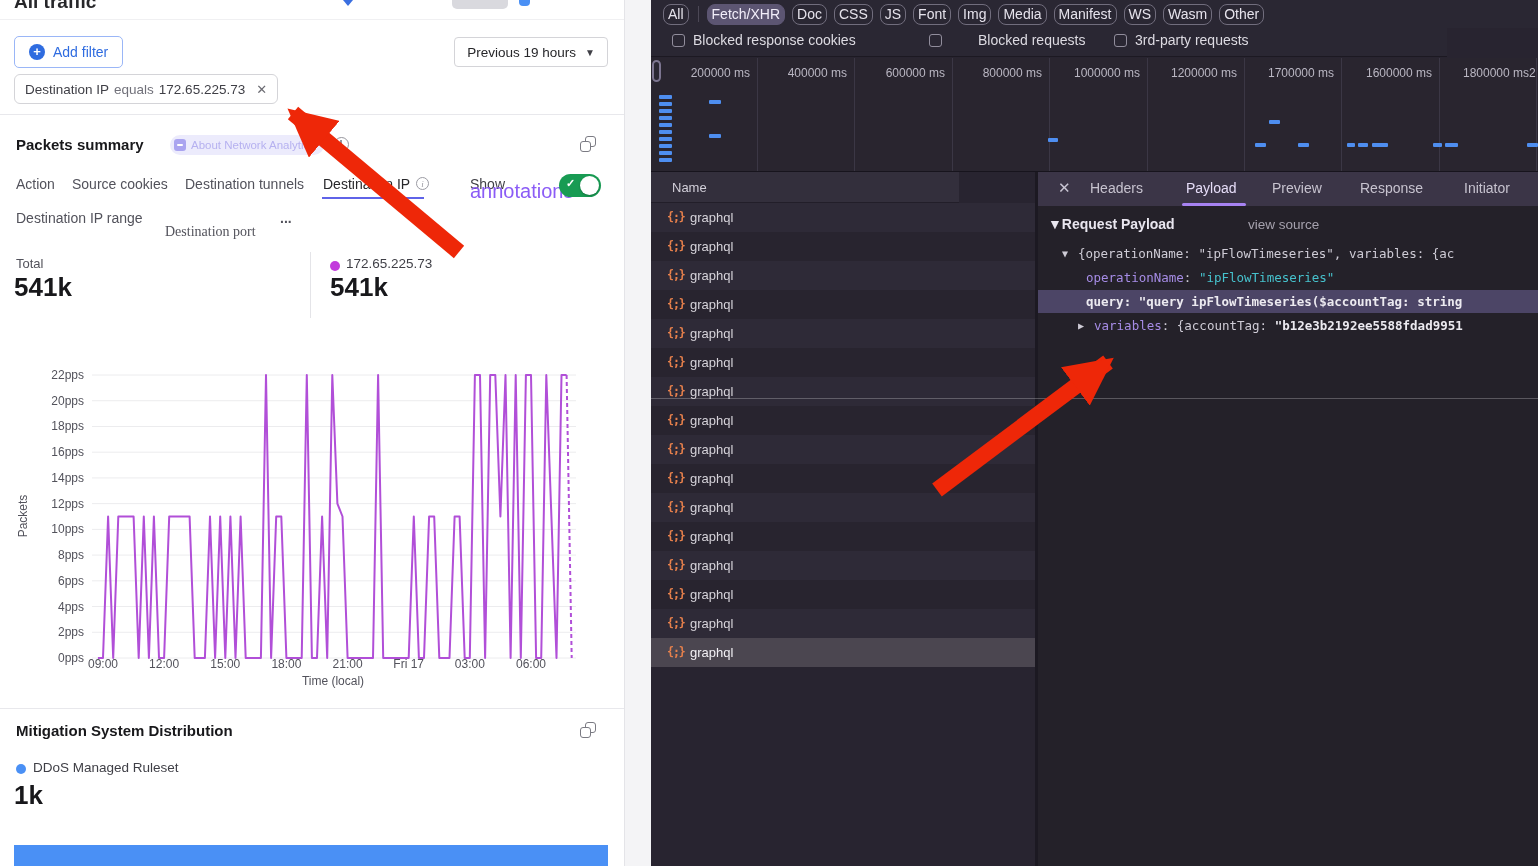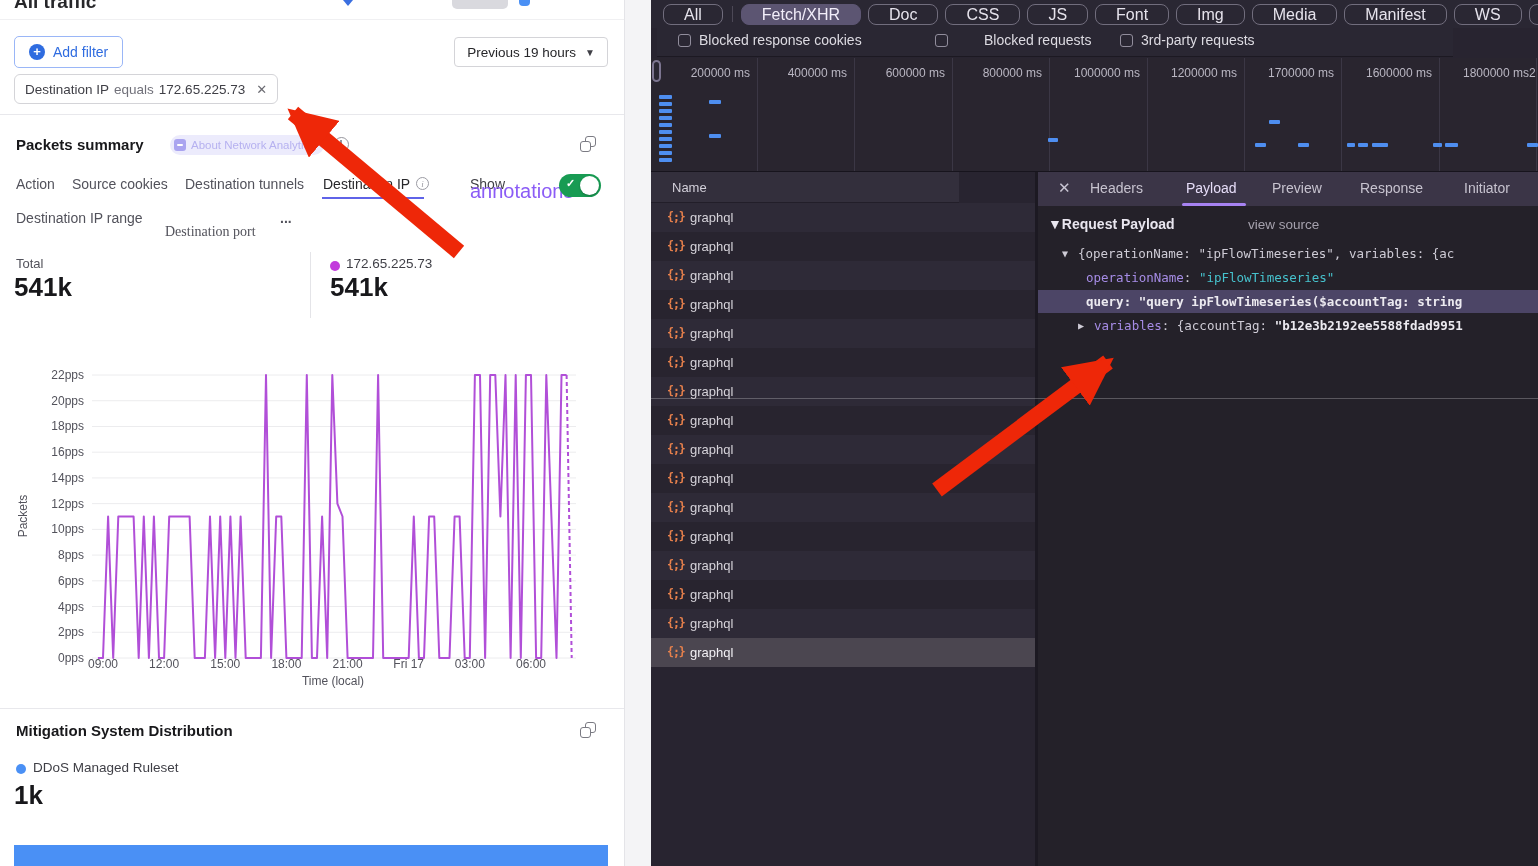--- a/index.html
+++ b/index.html
@@ -62,25 +62,25 @@
   #mit-dot{position:absolute;left:16px;top:764px;width:10px;height:10px;border-radius:50%;background:#4a90f5;}
   #mit-legend{position:absolute;left:33px;top:760px;font-size:13.5px;color:#3f3f46;}
   #mit-value{position:absolute;left:14px;top:780px;font-size:26px;font-weight:700;color:#18181b;}
   #mit-bar{position:absolute;left:14px;top:845px;width:594px;height:21px;background:#4a90f5;}
 
   #gutter{position:absolute;left:624px;top:0;width:27px;height:866px;background:#f4f4f6;border-left:1px solid #e4e4e8;}
 
   
   #devtools{position:absolute;left:651px;top:0;width:887px;height:866px;background:#282430;color:#ddd;}
   #dt-filterbar{position:absolute;left:0;top:0;width:887px;height:28px;background:#2a2733;display:flex;align-items:center;padding-left:12px;}
-  .pill{height:21px;line-height:19px;padding:0 20px;border:1px solid #716d7d;border-radius:8px;color:#e6e3ec;
-    font-size:16px;margin-right:7px;white-space:nowrap;cursor:pointer;}
+  .pill{height:21px;line-height:19px;padding:0 4px;border:1px solid #716d7d;border-radius:8px;color:#e6e3ec;
+    font-size:14px;margin-right:7px;white-space:nowrap;cursor:pointer;}
   .pill.sel{background:#5c5572;border-color:#5c5572;color:#f2eefa;}
   .pill-sep{width:1px;height:16px;background:#4c4856;margin:0 8px 0 2px;}
-  #dt-cbrow{position:absolute;left:0;top:28px;width:796px;height:29px;background:#2a2733;border-bottom:1px solid #1c1922;margin-left:6px;}
+  #dt-cbrow{position:absolute;left:0;top:28px;width:796px;height:29px;background:#2a2733;border-bottom:1px solid #1c1922;}
   .cb-item{position:absolute;top:4px;display:flex;align-items:center;gap:8px;font-size:14px;color:#dddbe2;cursor:pointer;}
   .cb-box{width:13px;height:13px;border:1.5px solid #918d9c;border-radius:3px;background:transparent;}
 
   #dt-timeline{position:absolute;left:0;top:58px;width:887px;height:114px;background:#29252f;border-bottom:1px solid #17141d;overflow:hidden;}
   .tl-grid{position:absolute;top:0;width:1px;height:114px;background:#3b3745;}
   .tl-label{position:absolute;top:8px;font-size:12px;color:#bab7c3;white-space:nowrap;}
   .tl-mark{position:absolute;height:4px;border-radius:1px;background:#4e8ef0;}
   #tl-pill{position:absolute;left:1px;top:2px;width:9px;height:22px;border:2px solid #7c7590;border-radius:5px;background:#2a2733;}
 
   #dt-main{position:absolute;left:0;top:172px;width:887px;height:694px;}

